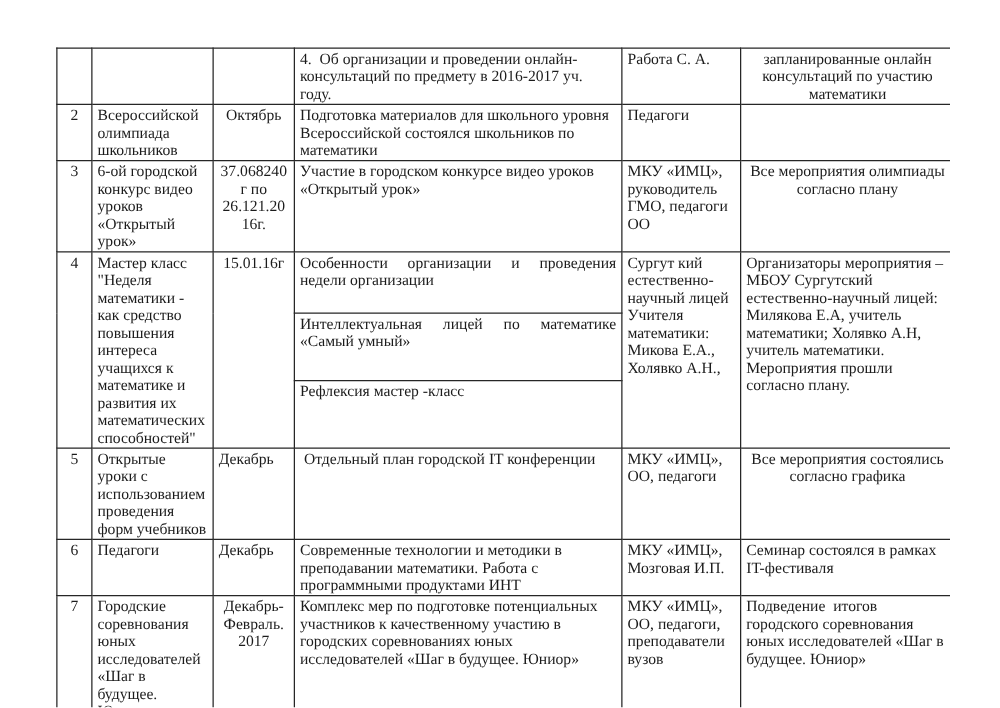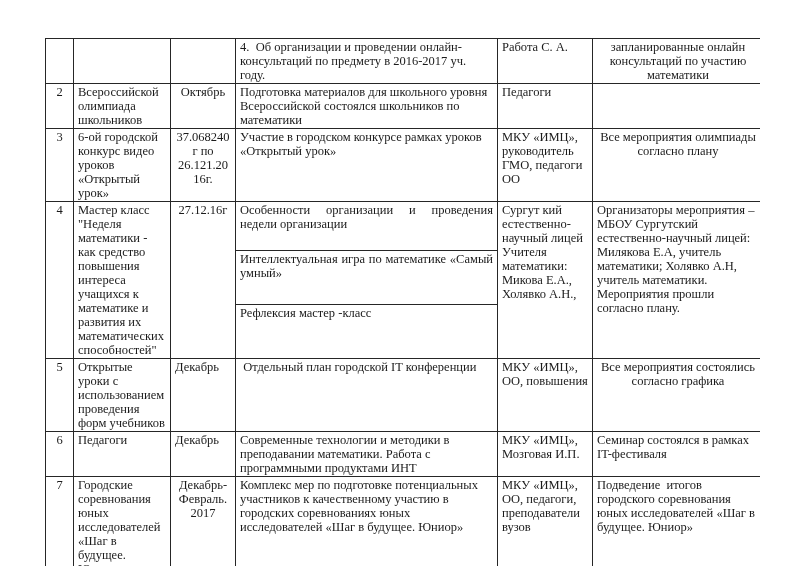--- a/index.html
+++ b/index.html
@@ -71,46 +71,46 @@
         <td class="ctr">Октябрь</td>
         <td>Подготовка материалов для школьного уровня Всероссийской состоялся школьников по математики</td>
         <td>Педагоги</td>
         <td></td>
       </tr>
 
       <tr style="height:65px">
         <td class="num">3</td>
         <td>6-ой городской конкурс видео уроков «Открытый урок»</td>
         <td class="ctr">37.068240 г по 26.121.2016г.</td>
-        <td>Участие в городском конкурсе рамках уроков «Открытый урок»</td>
+        <td>Участие в городском конкурсе видео уроков «Открытый урок»</td>
         <td>МКУ «ИМЦ», руководитель ГМО, педагоги ОО</td>
         <td class="ctr">Все мероприятия олимпиады согласно плану</td>
       </tr>
 
       <tr style="height:49px">
         <td class="num" rowspan="3">4</td>
         <td rowspan="3">Мастер класс "Неделя математики - как средство повышения интереса учащихся к математике и развития их математических способностей"</td>
-        <td class="ctr pt" rowspan="3">27.12.16г</td>
+        <td class="ctr pt" rowspan="3">15.01.16г</td>
         <td class="just">Особенности организации и проведения недели организации</td>
         <td rowspan="3">Сургут кий естественно-научный лицей Учителя математики: Микова Е.А., Холявко А.Н.,</td>
         <td rowspan="3">Организаторы мероприятия – МБОУ Сургутский естественно-научный лицей: Милякова Е.А, учитель математики; Холявко А.Н, учитель математики. Мероприятия прошли согласно плану.</td>
       </tr>
       <tr style="height:53px">
-        <td class="just">Интеллектуальная игра по математике «Самый умный»</td>
+        <td class="just">Интеллектуальная лицей по математике «Самый умный»</td>
       </tr>
       <tr style="height:54px">
         <td>Рефлексия мастер -класс</td>
       </tr>
 
       <tr style="height:66px">
         <td class="num">5</td>
         <td>Открытые уроки с использованием проведения форм учебников</td>
         <td class="pt">Декабрь</td>
         <td>&nbsp;Отдельный план городской IT конференции</td>
-        <td>МКУ «ИМЦ», ОО, повышения</td>
+        <td>МКУ «ИМЦ», ОО, педагоги</td>
         <td class="ctr">Все мероприятия состоялись согласно графика</td>
       </tr>
 
       <tr style="height:42px">
         <td class="num">6</td>
         <td>Педагоги</td>
         <td>Декабрь</td>
         <td>Современные технологии и методики в преподавании математики. Работа с программными продуктами ИНТ</td>
         <td>МКУ «ИМЦ», Мозговая И.П.</td>
         <td>Семинар состоялся в рамках IT-фестиваля</td>

